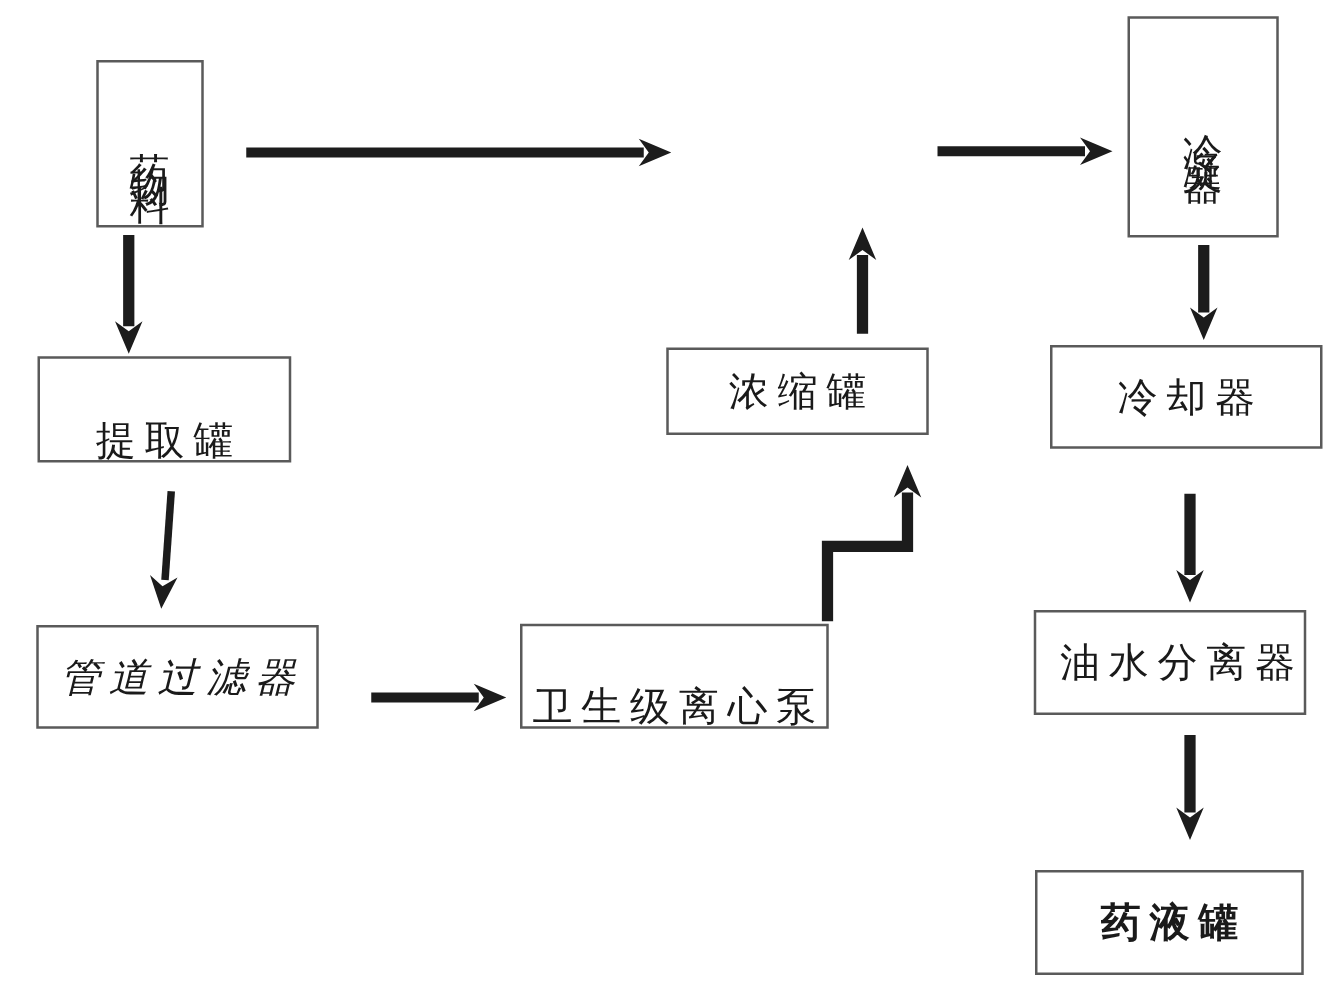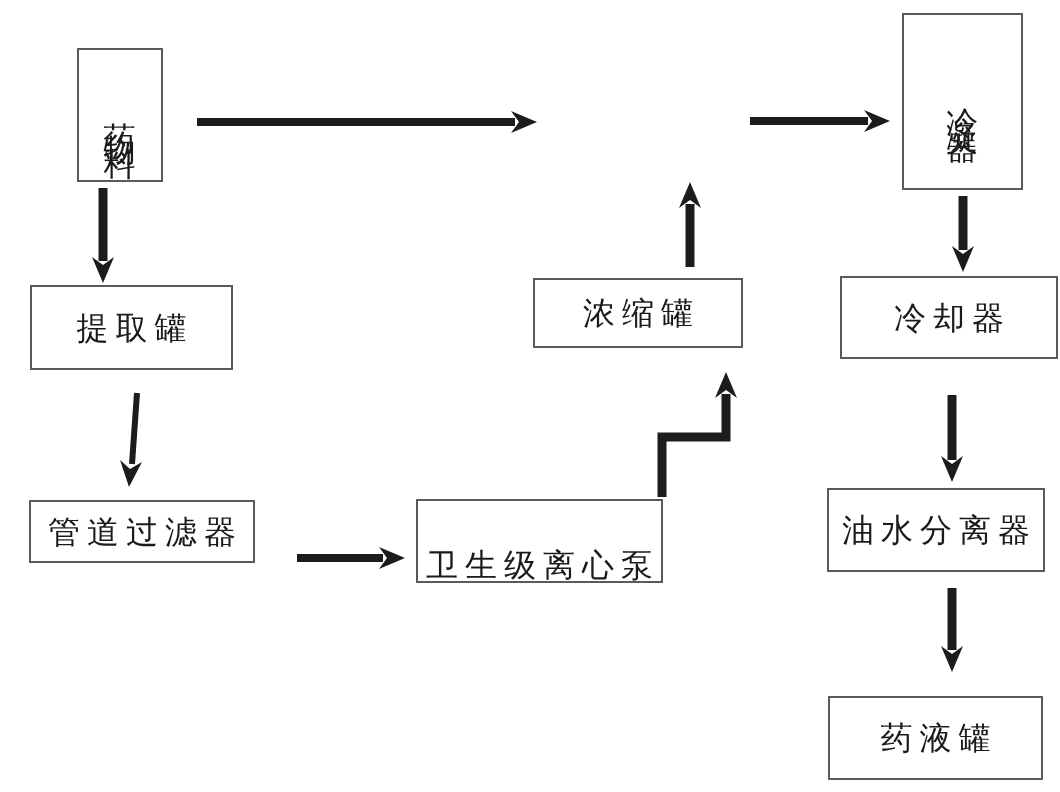--- a/index.html
+++ b/index.html
@@ -109,46 +109,46 @@
     <g>
       <line x1="952" y1="588" x2="952" y2="650" stroke-width="9"></line>
       <polygon points="941,646 952,654 963,646 952,672"></polygon>
     </g>
   </svg>
 
   <div class="node" style="left:77px; top:48px; width:86px; height:134px;">
     <span class="label vertical">药物料</span>
   </div>
 
-  <div class="node" style="left:30px; top:285px; width:203px; height:85px;">
+  <div class="node" style="left:30px; top:285px; width:203px; height:85px;align-items:flex-end;">
     <span class="label">提取罐</span>
   </div>
 
-  <div class="node" style="left:29px; top:500px; width:226px; height:63px;">
+  <div class="node" style="left:29px; top:500px; width:226px; height:83px;font-style:italic;">
     <span class="label">管道过滤器</span>
   </div>
 
   <div class="node" style="left:416px; top:499px; width:247px; height:84px;align-items:flex-end;">
     <span class="label">卫生级离心泵</span>
   </div>
 
   <div class="node" style="left:533px; top:278px; width:210px; height:70px;">
     <span class="label">浓缩罐</span>
   </div>
 
 
   <div class="node" style="left:902px; top:13px; width:121px; height:177px;">
     <span class="label vertical">冷凝器</span>
   </div>
 
   <div class="node" style="left:827px; top:276px; width:218px; height:83px;margin-left:13px;">
     <span class="label">冷却器</span>
   </div>
 
-  <div class="node" style="left:827px; top:488px; width:218px; height:84px;">
+  <div class="node" style="left:827px; top:488px; width:218px; height:84px;justify-content:flex-end;">
     <span class="label">油水分离器</span>
   </div>
 
-  <div class="node" style="left:828px; top:696px; width:215px; height:84px;">
+  <div class="node" style="left:828px; top:696px; width:215px; height:84px;font-weight:bold;">
     <span class="label">药液罐</span>
   </div>
 
 </div>
 
 </body></html>

